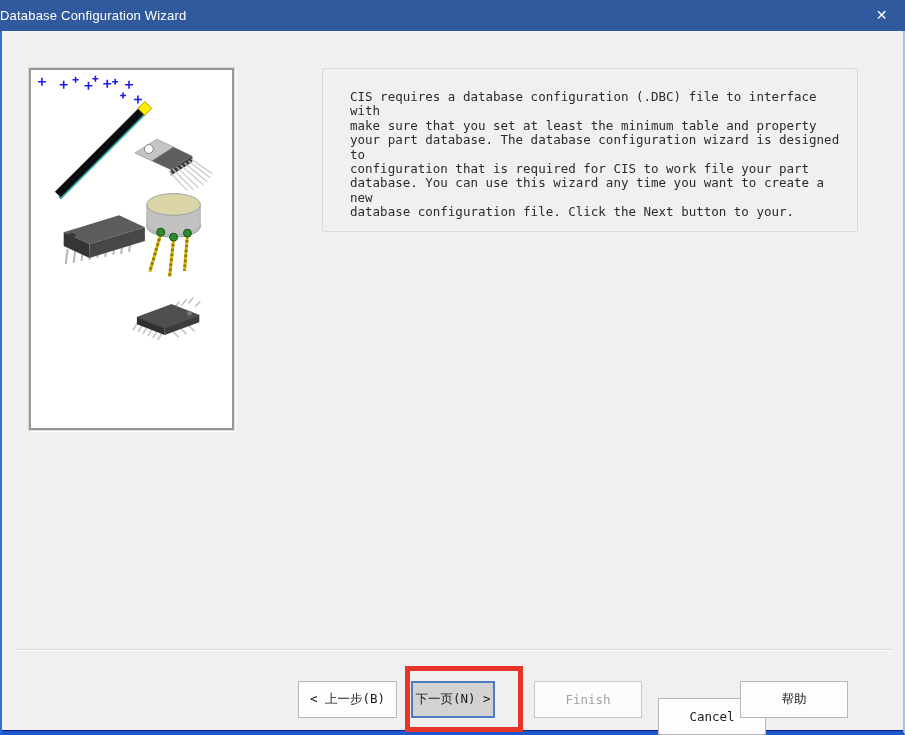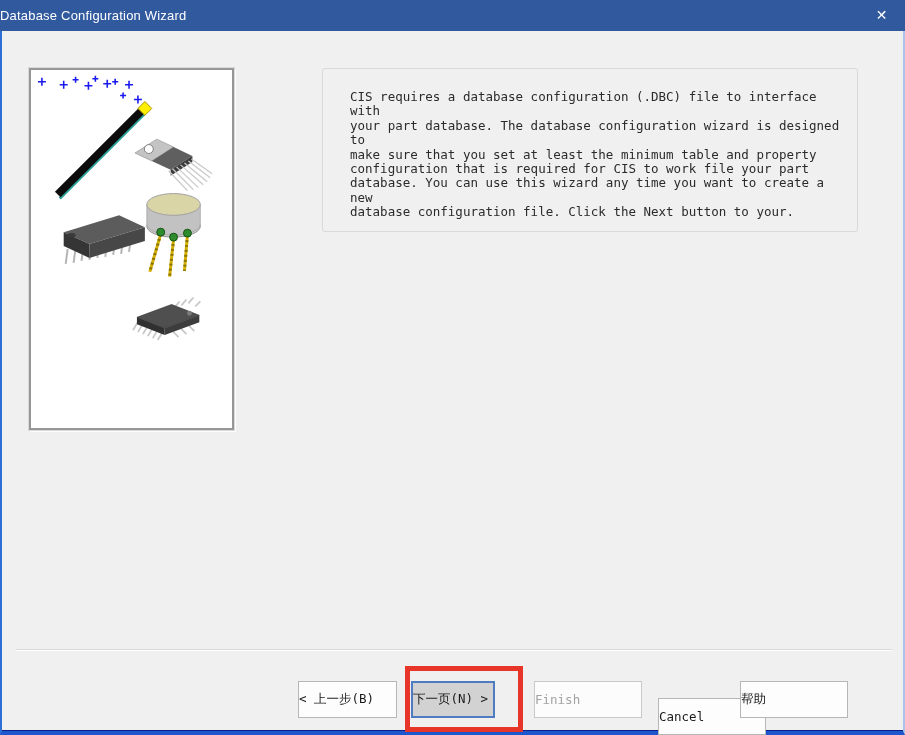--- a/index.html
+++ b/index.html
@@ -49,21 +49,21 @@
 
   .separator {
     position:absolute; left:14px; top:649px; width:876px; height:1px;
     background:#d9d9d9; box-shadow:0 1px 0 #ffffff;
   }
 
   .btn {
     position:absolute; top:681px; height:37px;
     background:#fdfdfd; border:1px solid #b6b6b6;
     font-family:"DejaVu Sans Mono","Liberation Mono",monospace;
-    font-size:12.5px; color:#1a1a1a; text-align:left; cursor:pointer;
+    font-size:12.5px; color:#1a1a1a; text-align:center; cursor:pointer;
   }
   .btn-back   { left:296px; width:99px; }
   .btn-next   { left:409px; width:84px; background:#d2d2d2; border:2px solid #4f7cc0; }
   .btn-finish { left:532px; width:108px; color:#a3a3a3; background:#fcfcfc; border-color:#c9c9c9; cursor:default; }
   .btn-cancel { left:656px; width:108px;margin-top:17px; }
   .btn-help   { left:738px; width:108px; }
 
   .annotation-box {
     position:absolute; left:403px; top:666px; width:118px; height:66px;
     border:5px solid #e8352a; pointer-events:none; z-index:10;
@@ -175,22 +175,22 @@
         <polygon points="104,244 139,231 167,242 132,255" fill="#4f4f4f" stroke="#2e2e2e" stroke-width="0.6"></polygon>
         <polygon points="104,244 132,255 132,262 104,251" fill="#303030"></polygon>
         <polygon points="132,255 167,242 167,249 132,262" fill="#3c3c3c"></polygon>
         <circle cx="157" cy="240" r="2.5" fill="#7a7a7a"></circle>
       </g>
     </svg>
   </div>
 
   <div class="intro-box">
     <div>CIS requires a database configuration (.DBC) file to interface with</div>
+    <div>make sure that you set at least the minimum table and property</div>
     <div>your part database. The database configuration wizard is designed to</div>
-    <div>make sure that you set at least the minimum table and property</div>
     <div>configuration that is required for CIS to work file your part</div>
     <div>database. You can use this wizard any time you want to create a new</div>
     <div>database configuration file. Click the Next button to your.</div>
   </div>
 
   <div class="separator"></div>
 
   <button class="btn btn-back">&lt; 上一步(B)</button>
   <button class="btn btn-next">下一页(N) &gt;</button>
   <button class="btn btn-finish" disabled="">Finish</button>

